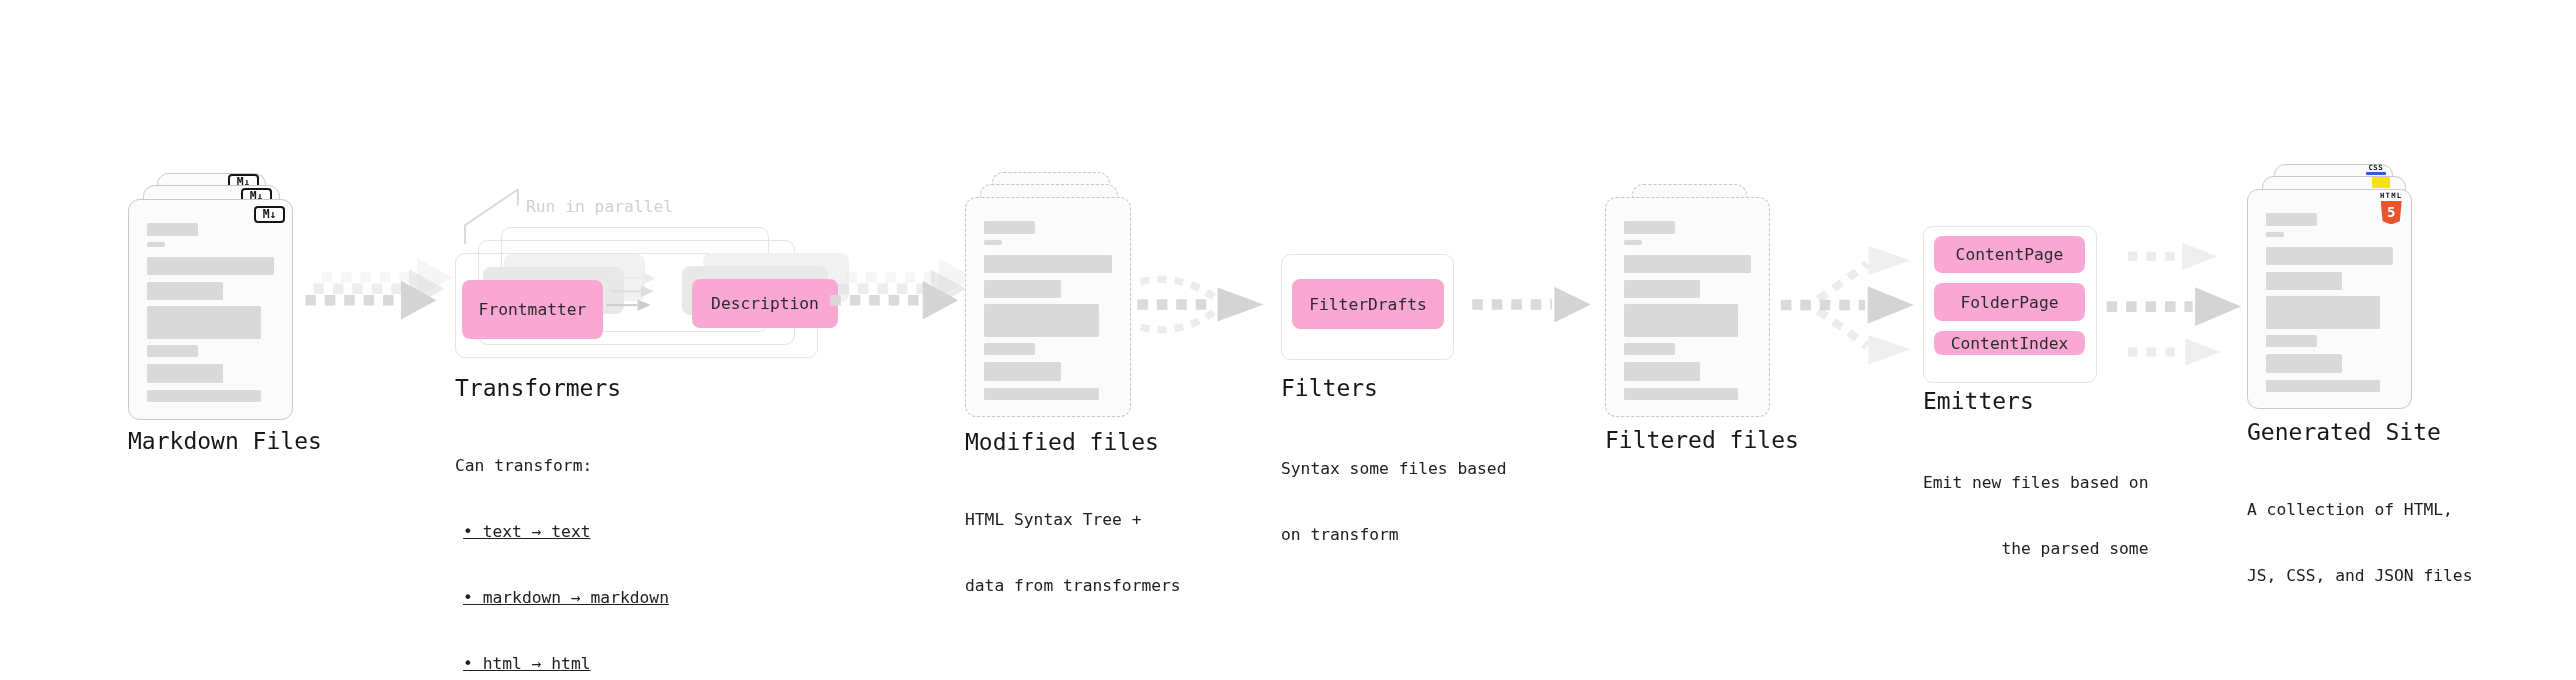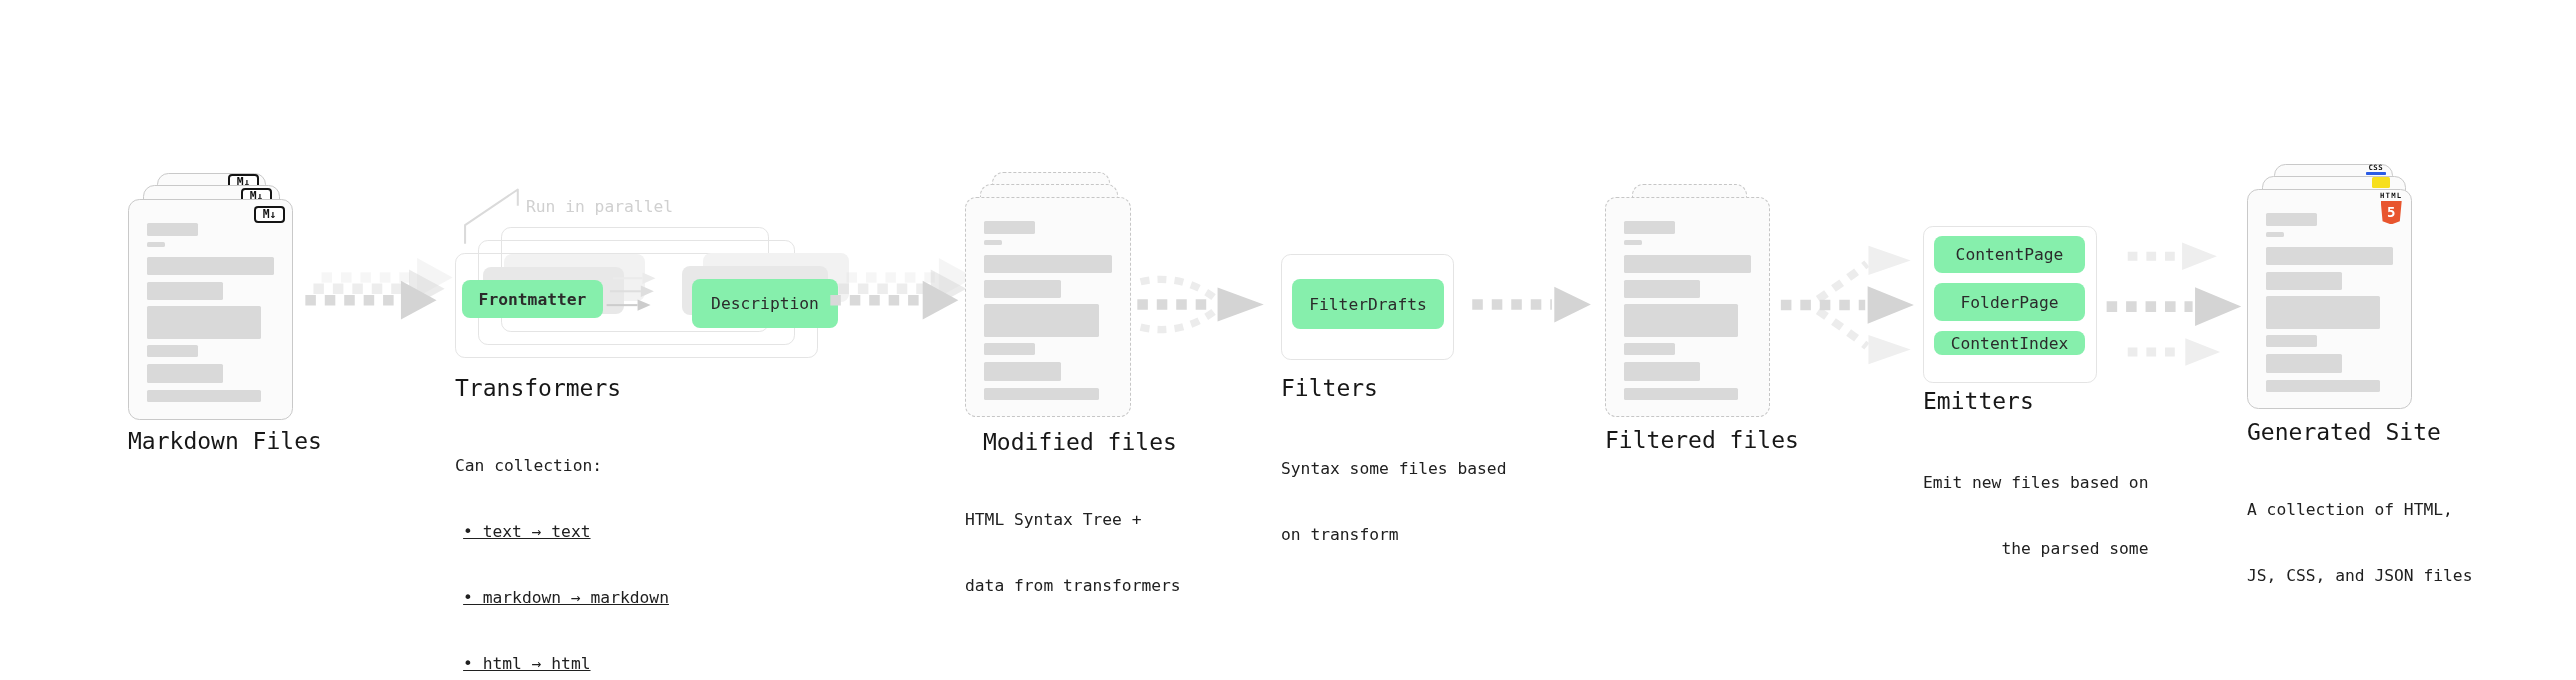--- a/index.html
+++ b/index.html
@@ -47,21 +47,21 @@
   .html5-shield{
     display:block;width:21px;height:23.6px;margin:0.8px auto 0;
     background:#e8552e;
     clip-path:polygon(0 0,100% 0,91% 86%,50% 100%,9% 86%);
     color:#fff;font-size:14px;font-weight:bold;line-height:23px;text-align:center;
   }
   
   .frame{position:absolute;border:1.6px solid #e4e4e4;border-radius:9.8px;box-sizing:border-box;background:transparent;}
   .frame.filled{background:#ffffff;}
   .gbox{
-    position:absolute;border-radius:8.1px;background:#86efac;
+    position:absolute;border-radius:8.1px;background:#f9a8d4;
     display:flex;align-items:center;justify-content:center;
     font-size:16.3px;color:#2b2b2b;white-space:nowrap;
   }
   .gbox.g1{background:#e8e8e8;}
   .gbox.g2{background:#f2f2f2;}
   
   .title{position:absolute;font-size:23px;color:#171717;white-space:nowrap;}
   .note{position:absolute;font-size:16.3px;line-height:22px;color:#202020;white-space:pre;}
   .note .ind{padding-left:8.1px;text-decoration:underline;}
   .annotation{position:absolute;font-size:16.3px;color:#d0d0d0;white-space:nowrap;text-align:right;}
@@ -108,21 +108,21 @@
     </g>
   </svg>
 
   <div class="stage">
     <div class="frame" style="left:501px;top:227px;width:268px;height:105px;"></div>
     <div class="frame" style="left:478px;top:240px;width:317px;height:105px;"></div>
     <div class="frame" style="left:455px;top:253px;width:363px;height:105px;"></div>
 
     <div class="gbox g2" style="left:504px;top:254px;width:141px;height:47px;"></div>
     <div class="gbox g1" style="left:483px;top:267px;width:141px;height:47px;"></div>
-    <div class="gbox" style="left:462px;top:280px;width:141px;height:38px;font-weight:bold;">Frontmatter</div>
+    <div class="gbox" style="left:462px;top:280px;width:141px;height:59px;">Frontmatter</div>
 
     <div class="gbox g2" style="left:703px;top:253px;width:146px;height:49px;"></div>
     <div class="gbox g1" style="left:682px;top:266px;width:146px;height:49px;"></div>
     <div class="gbox" style="left:661px;top:279px;width:146px;height:49px;margin-left:31px;">Description</div>
 
     <svg class="arr" style="left:605px;top:270px;" width="57" height="45" viewBox="0 0 70 55">
       <g>
         <line x1="10" y1="10" x2="46" y2="10" stroke="#ebebeb" stroke-width="2.5"></line>
         <polygon points="46,3 62,10 46,17" fill="#ebebeb"></polygon>
       </g>
@@ -136,21 +136,21 @@
       </g>
     </svg>
 
     <svg class="arr" style="left:455px;top:183px;" width="98" height="73" viewBox="0 0 120 90">
       <polyline points="12,75 12,52 77,8 77,28" fill="none" stroke="#dadada" stroke-width="2.5" stroke-linejoin="round"></polyline>
     </svg>
     <div class="annotation" style="left:526px;top:197px;">Run in parallel</div>
 
     <div class="title" style="left:455px;top:375px;">Transformers</div>
     <div class="note" style="left:455px;top:411px;">
-      <div>Can collection:</div>
+      <div>Can transform:</div>
       <div class="ind">• text → text</div>
       <div class="ind">• markdown → markdown</div>
       <div class="ind">• html → html</div>
     </div>
   </div>
 
   <svg class="arr" style="left:827px;top:254px;" width="146" height="81" viewBox="0 0 180 100">
     <g opacity="0.22" transform="translate(20,-28)">
       <line x1="4" y1="57" x2="116" y2="57" stroke="#d9d9d9" stroke-width="13" stroke-dasharray="13 11"></line>
       <polygon points="118,33 162,57 118,81" fill="#d4d4d4"></polygon>
@@ -173,21 +173,21 @@
         <i class="bar b1"></i>
         <i class="bar b2"></i>
         <i class="bar b3"></i>
         <i class="bar b4"></i>
         <i class="bar b5"></i>
         <i class="bar b6"></i>
         <i class="bar b7"></i>
         <i class="bar b8"></i>
       </div>
     </div>
-    <div class="title" style="left:965px;top:429px;margin-left:18px;">Modified files</div>
+    <div class="title" style="left:965px;top:429px;">Modified files</div>
     <div class="note" style="left:965px;top:465px;">
       <div>HTML Syntax Tree +</div>
       <div>data from transformers</div>
     </div>
   </div>
 
   <svg class="arr" style="left:1134px;top:268px;" width="142" height="77" viewBox="0 0 175 95">
     <path d="M 8,17 C 55,6 90,28 104,41" fill="none" stroke="#ececec" stroke-width="9" stroke-dasharray="11 10"></path>
     <path d="M 8,73 C 55,84 90,62 104,49" fill="none" stroke="#ececec" stroke-width="9" stroke-dasharray="11 10"></path>
     <line x1="4" y1="45" x2="100" y2="45" stroke="#d9d9d9" stroke-width="13" stroke-dasharray="13 11"></line>

